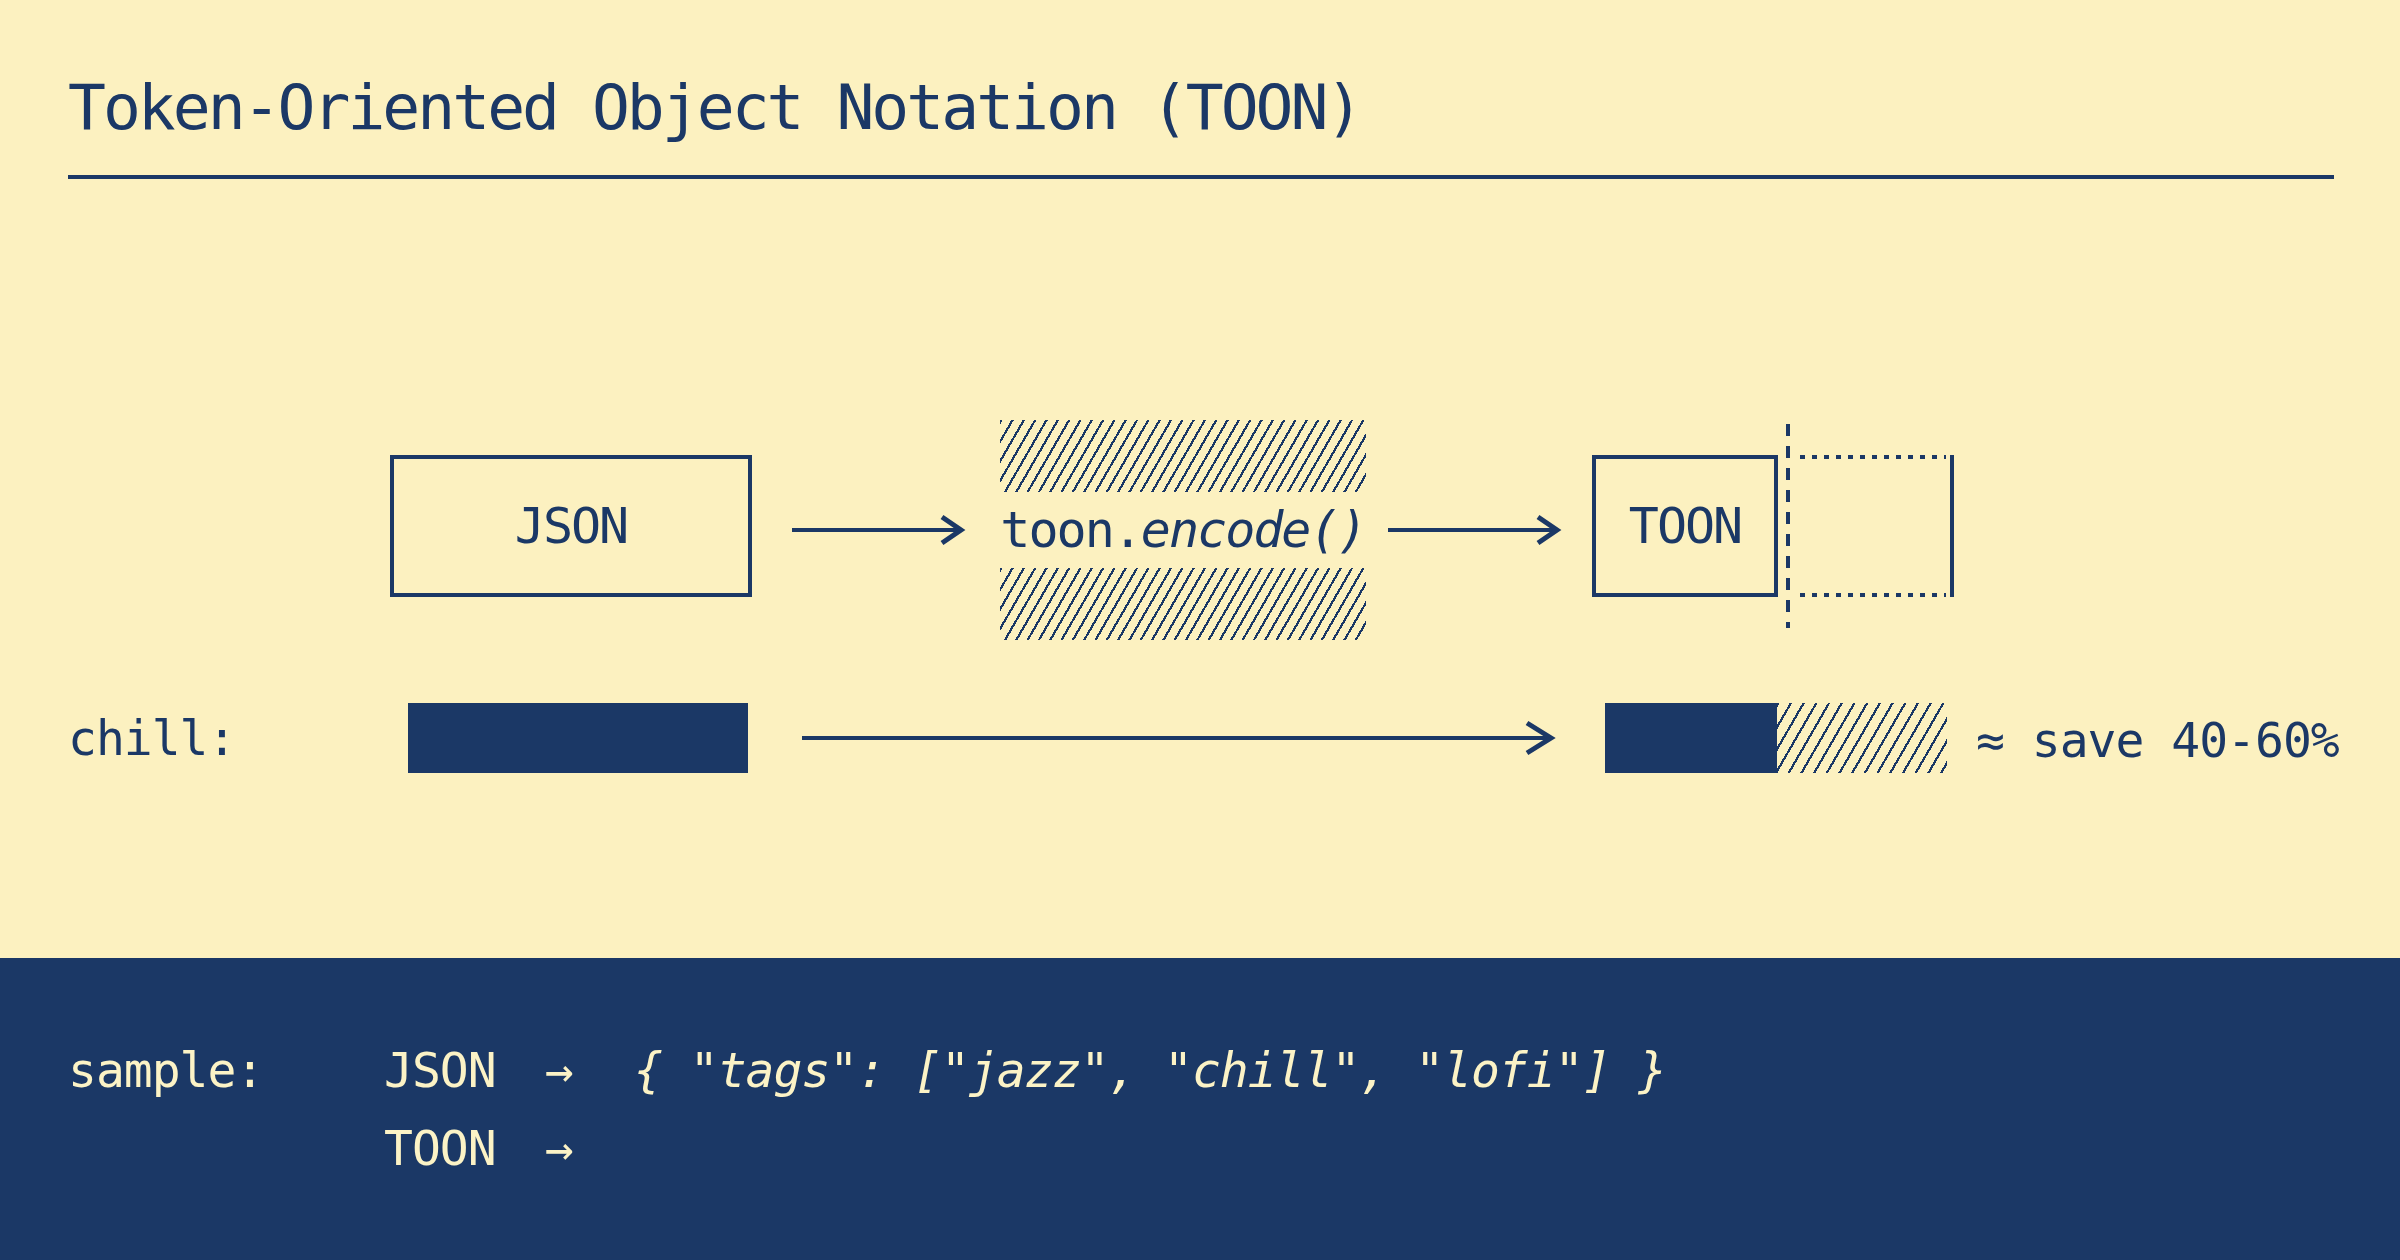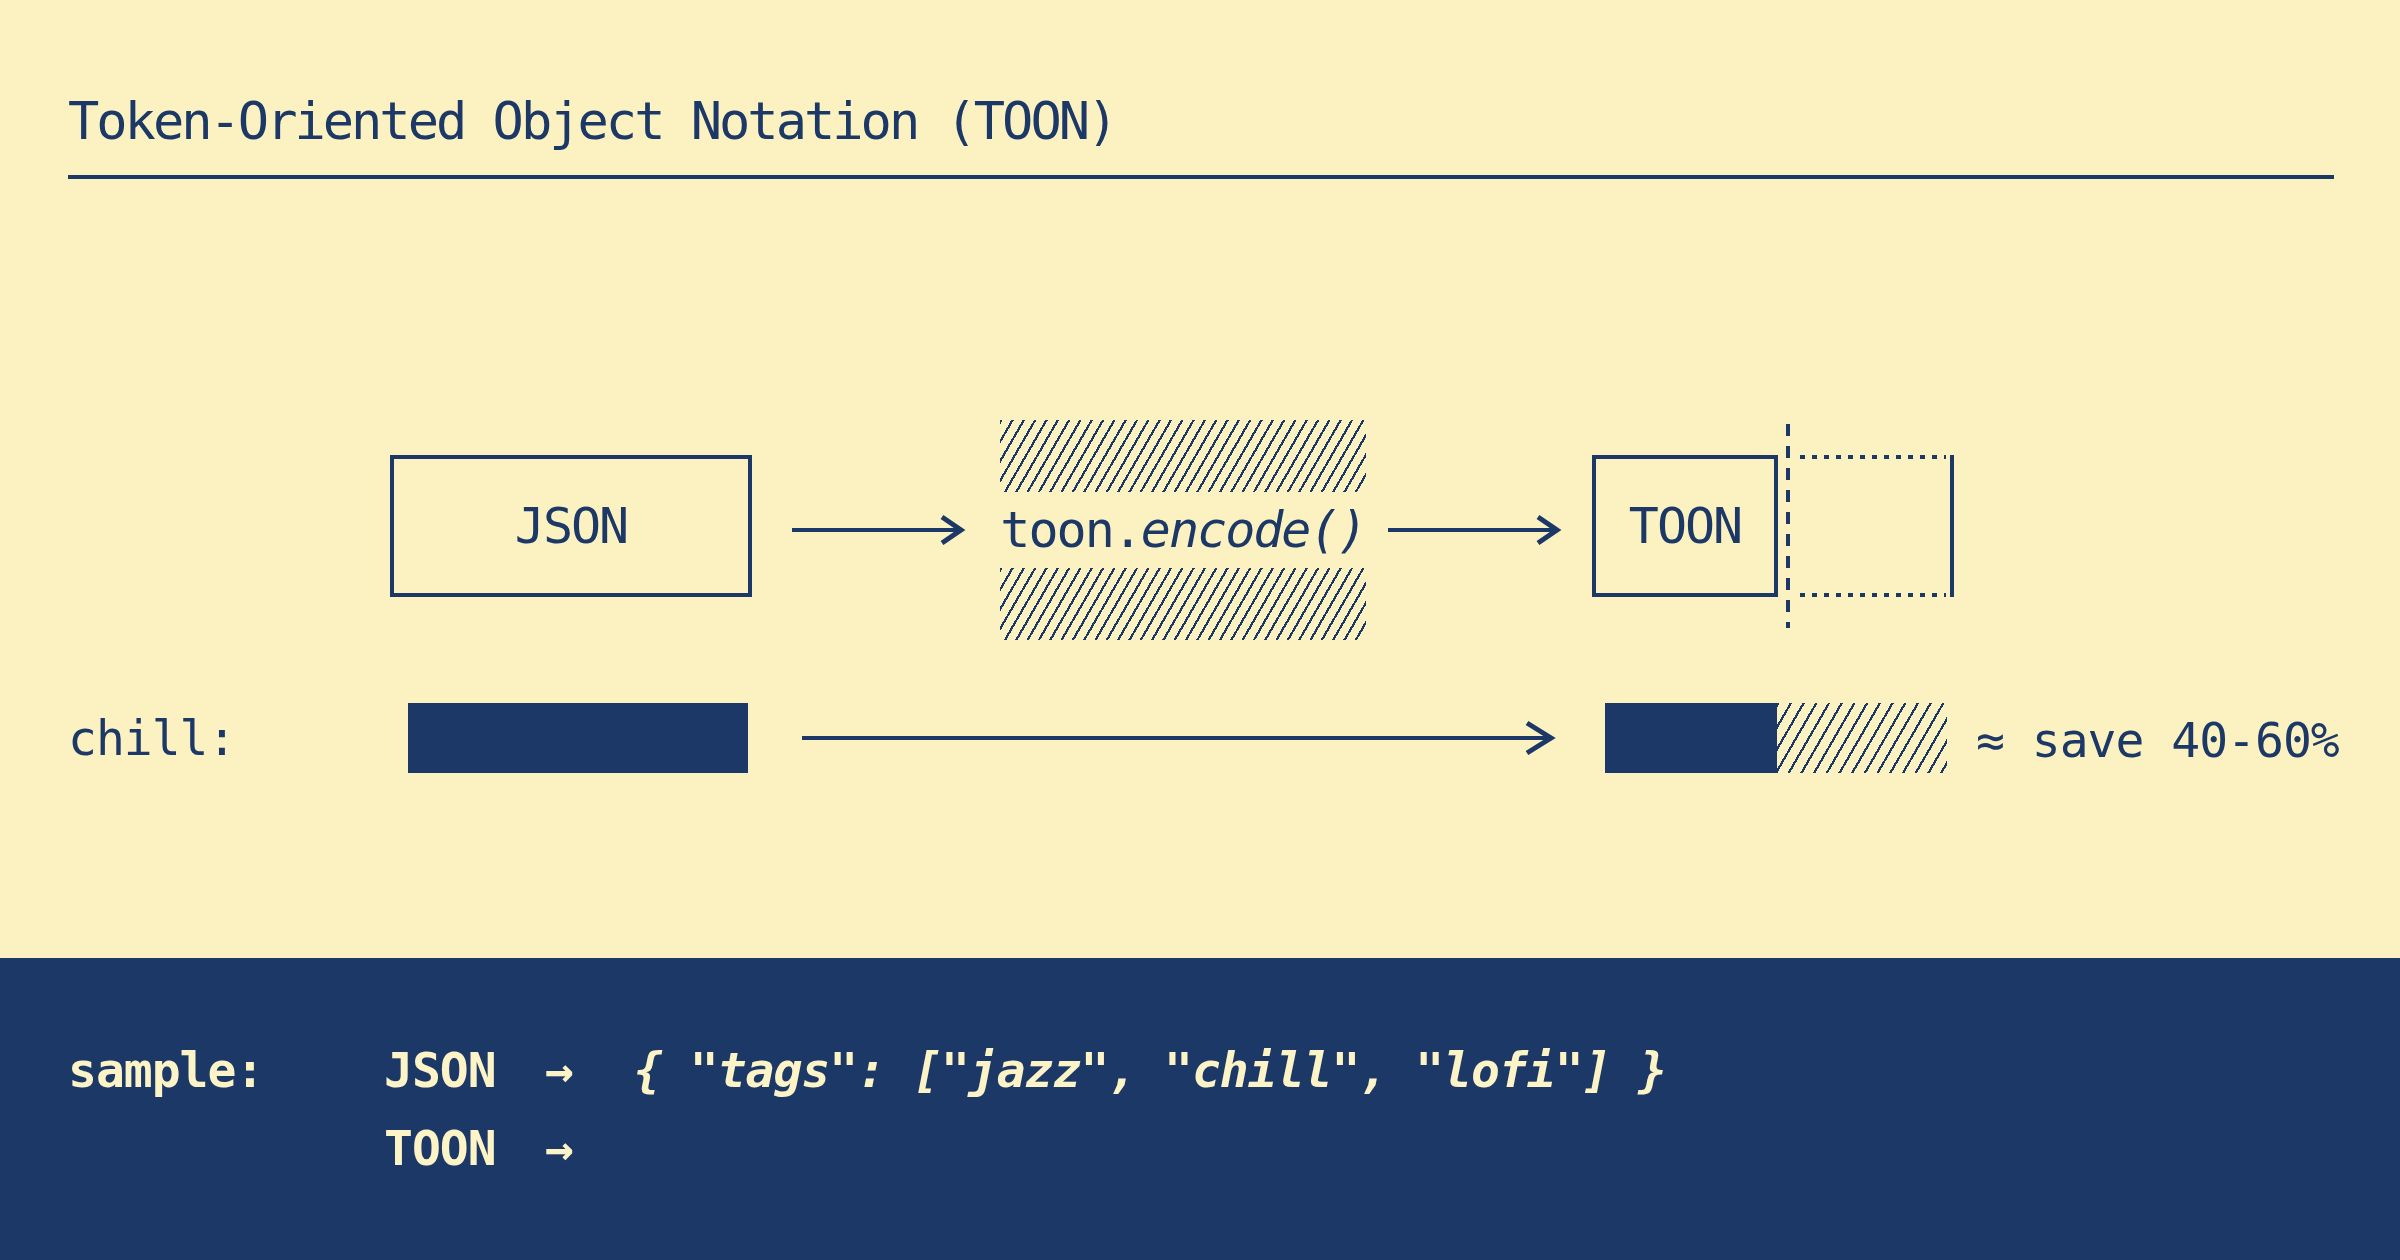--- a/index.html
+++ b/index.html
@@ -13,22 +13,22 @@
     background:var(--cream);
     font-family:"DejaVu Sans Mono","Liberation Mono",monospace;
     color:var(--navy);
     position:relative;
     overflow:hidden;
   }
   .abs{position:absolute;}
 
   
   .title{
-    left:68px; top:91px;
-    font-size:52px; line-height:60px;
+    left:68px; top:78px;
+    font-size:63px; line-height:60px;
     letter-spacing:-3px;
     font-weight:500;
     white-space:nowrap;
   }
   .rule{
     left:68px; top:175px;
     width:2266px; height:4px;
     background:var(--navy);
   }
 
@@ -99,21 +99,20 @@
     font-size:48px; line-height:60px; letter-spacing:-1px;
     white-space:nowrap;
     text-align:center;
   }
 
   
   .sample-panel{
     left:0; top:958px; width:2400px; height:302px;
     background:var(--navy);
     color:var(--cream-text);
-    font-weight:bold;
   }
   .sample-panel .abs{ font-size:48px; line-height:60px; letter-spacing:-1px; white-space:nowrap; }
   .sample-label{ left:68px; top:82px; }
   .fmt-1{ left:384px; top:82px; }
   .arr-1{ left:545px; top:82px; }
   .code-1{ left:634px; top:82px; font-style:italic; }
   .fmt-2{ left:384px; top:160px; }
   .arr-2{ left:545px; top:160px; }
   .code-2{ left:634px; top:160px; font-style:italic; }
 </style>

